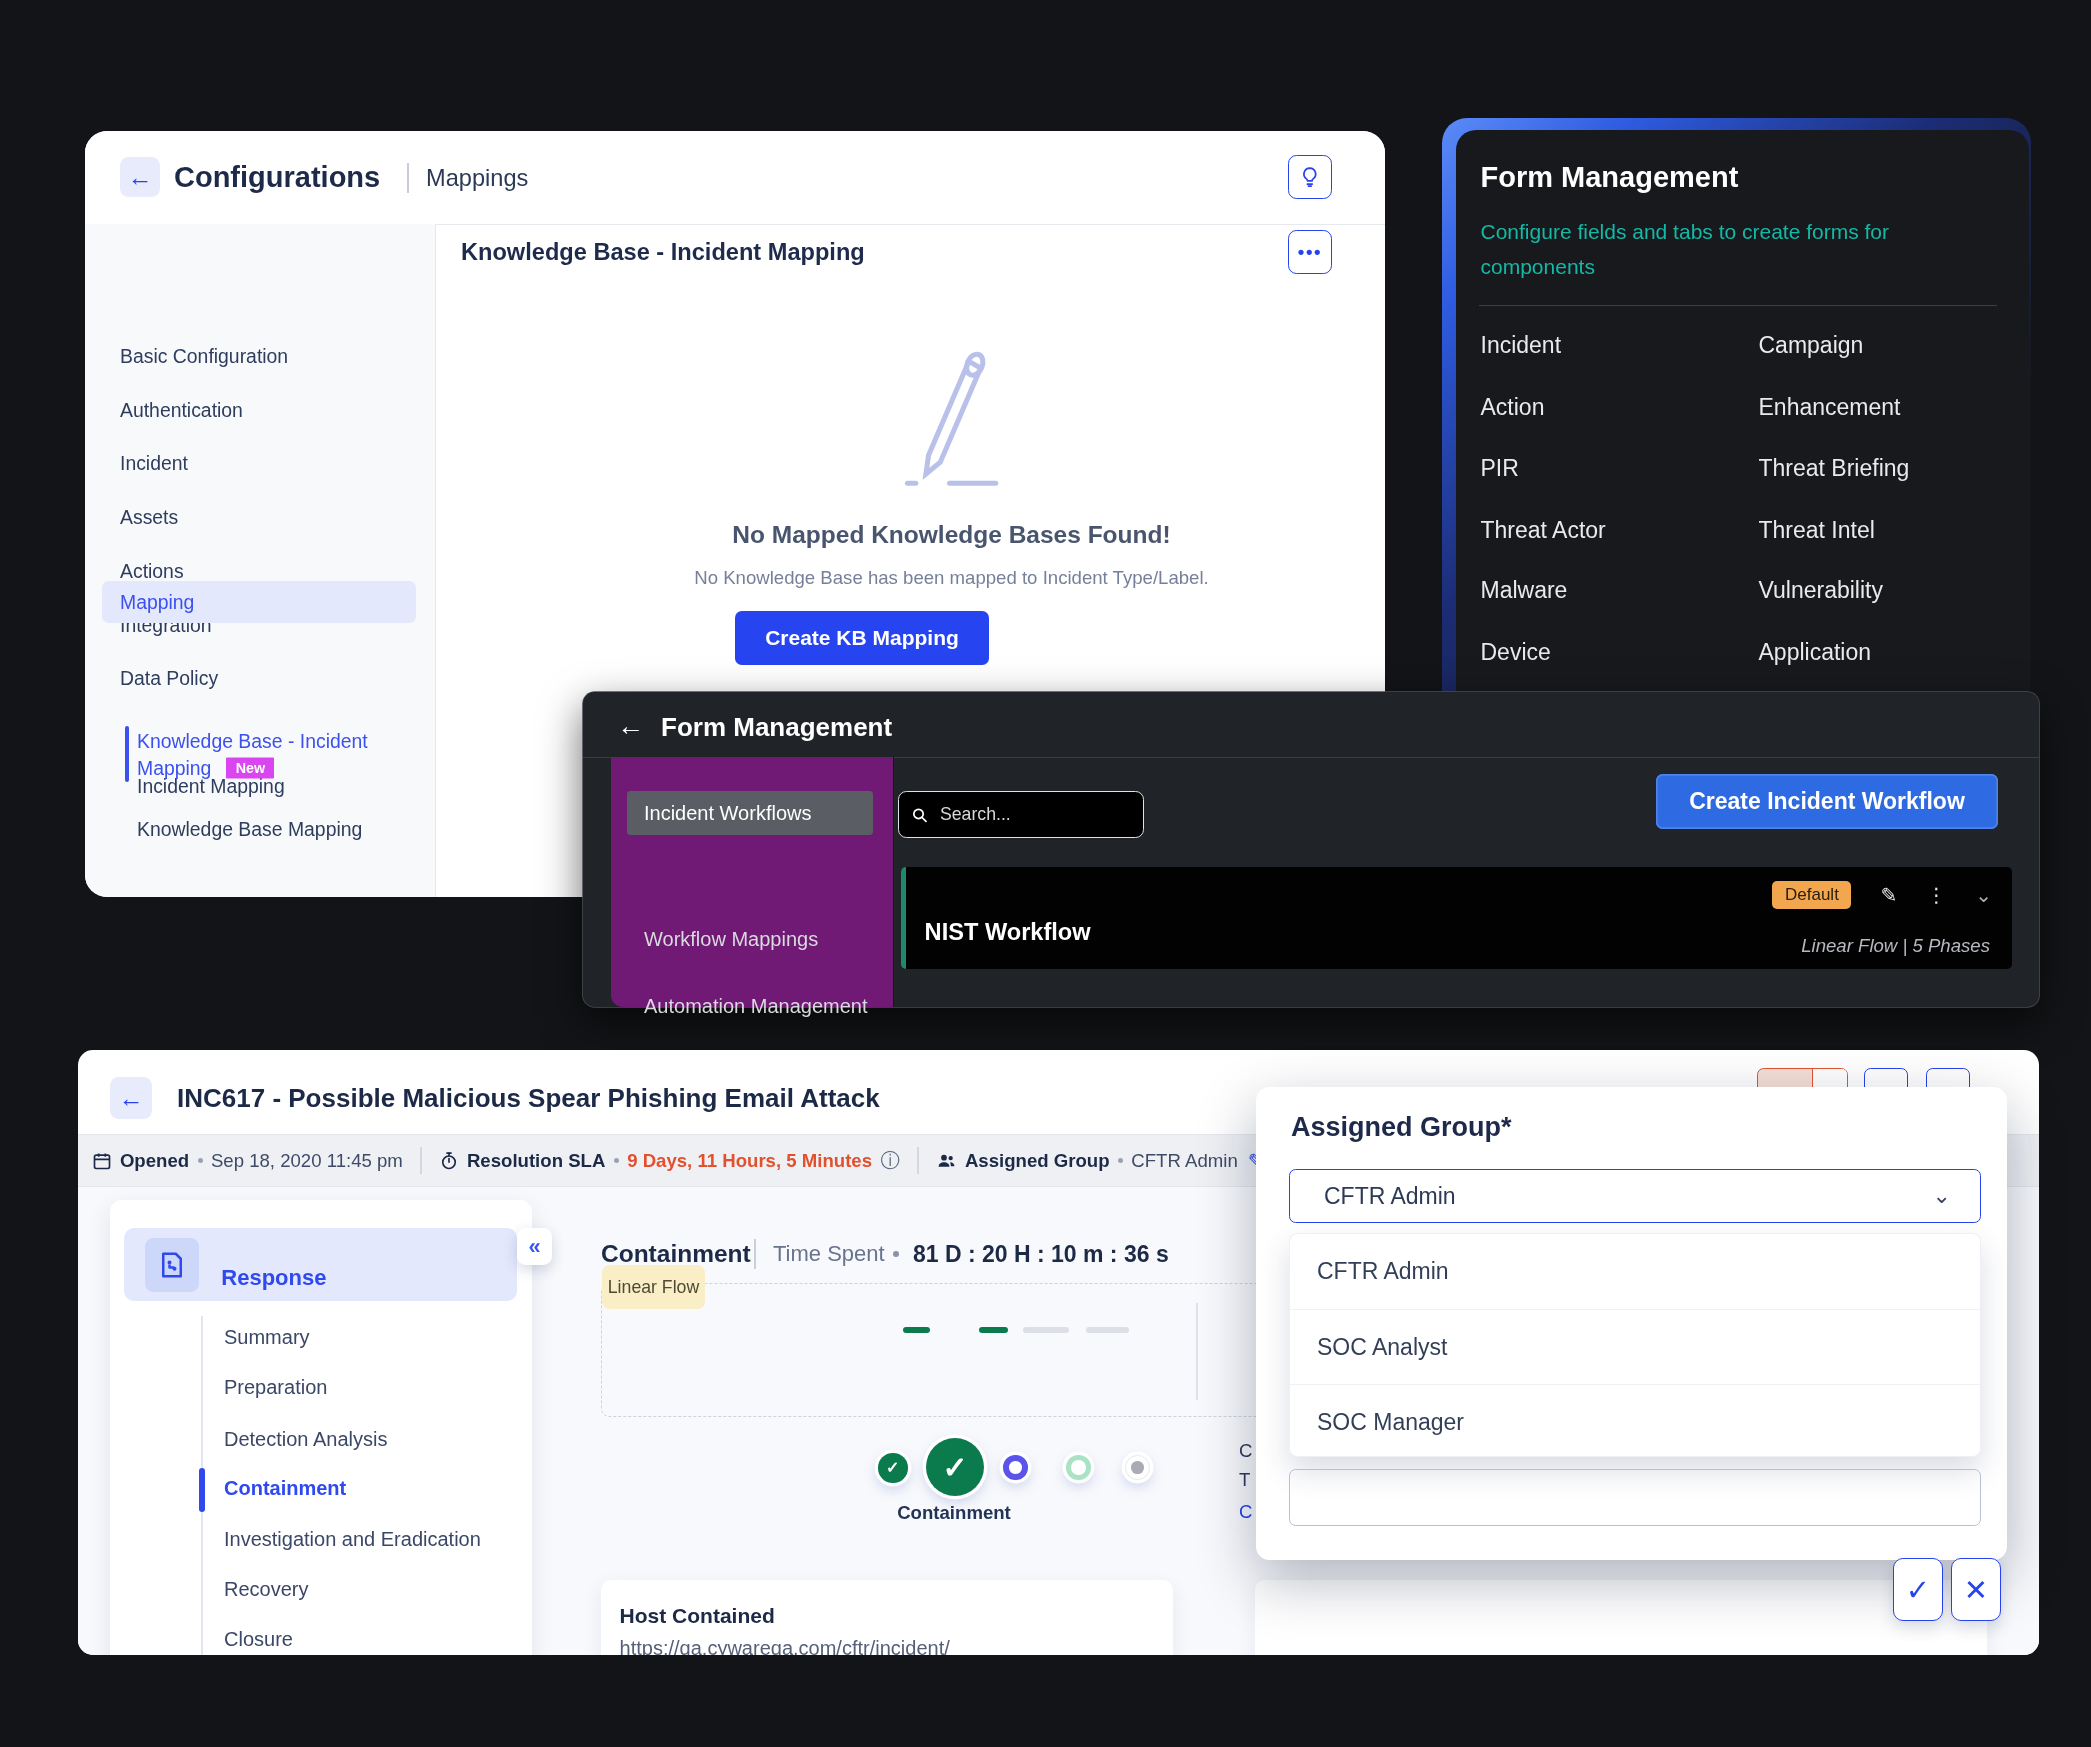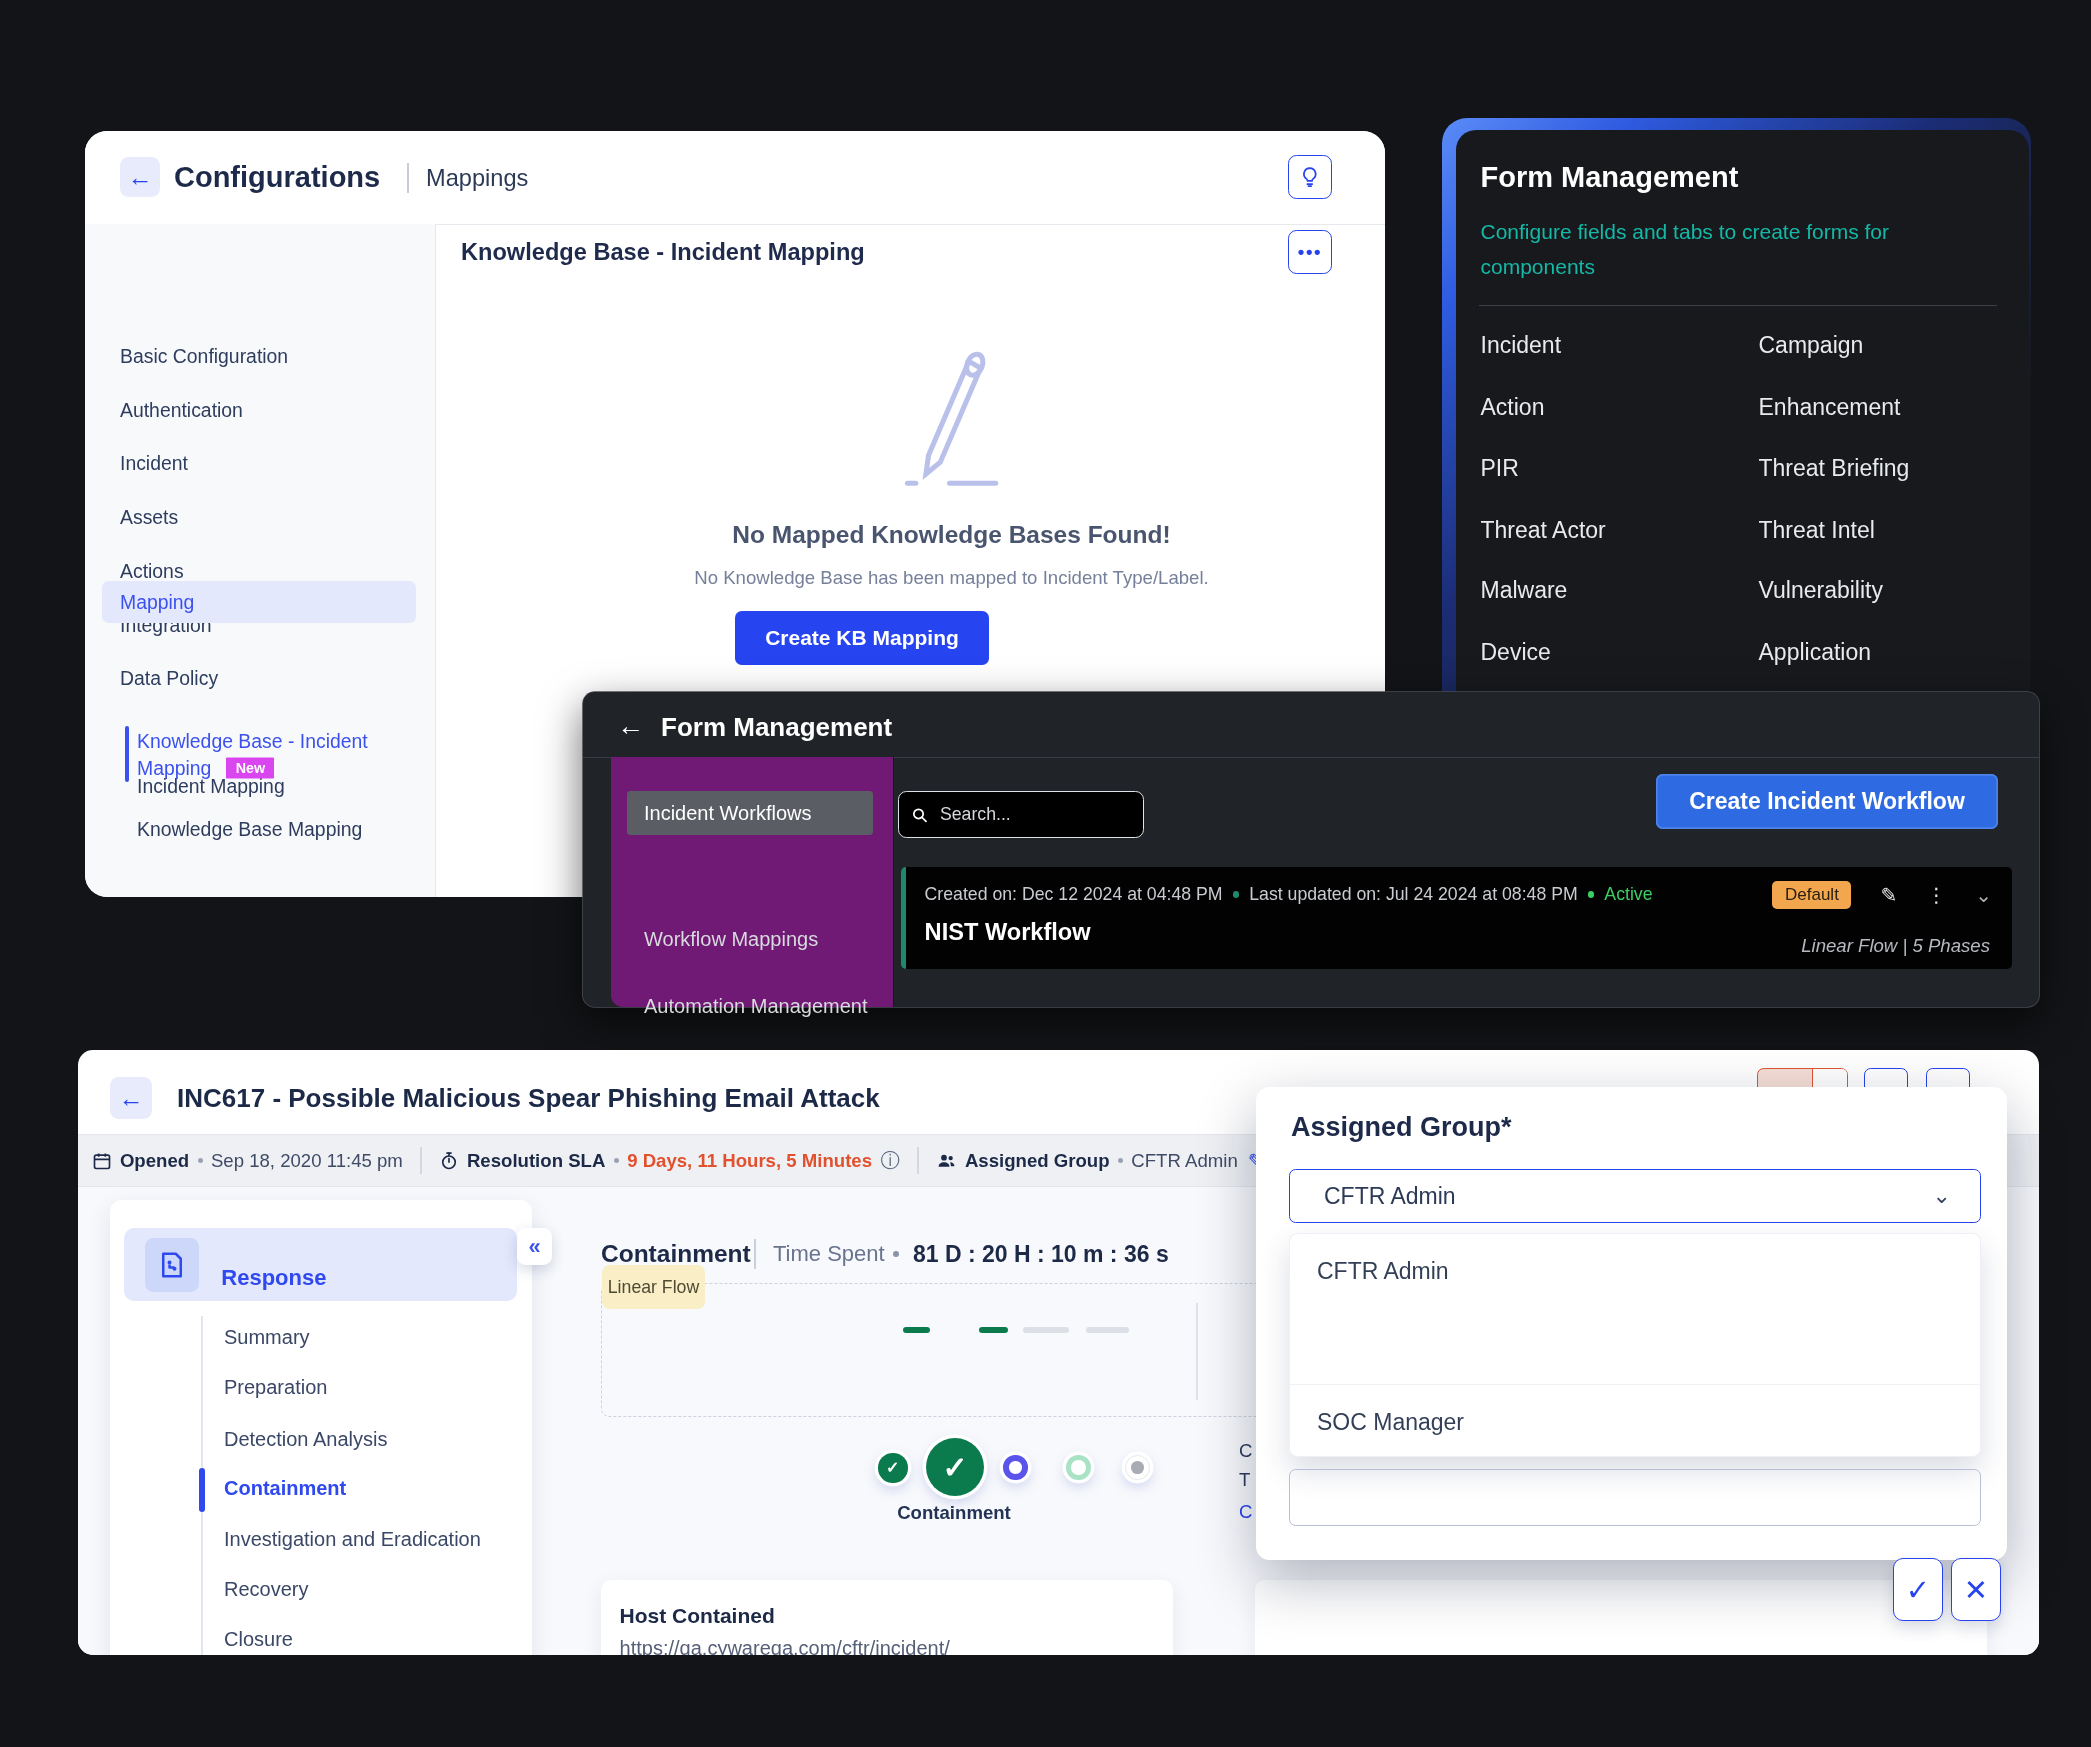--- a/index.html
+++ b/index.html
@@ -223,27 +223,20 @@
     </div>
     <div class="abs p3-search">
       <svg width="20" height="20" viewBox="0 0 24 24" fill="none" stroke="#ffffff" stroke-width="2.4" stroke-linecap="round">
         <circle cx="10.5" cy="10.5" r="6.5"></circle>
           <line x1="15.5" y1="15.5" x2="21" y2="21"></line>
       </svg>
       <input placeholder="Search..." style="">
     </div>
     <div class="abs p3-create">Create Incident Workflow</div>
     <div class="abs p3-card">
-      <div class="p3-row1">
-        <span>Created on: Dec 12 2024 at 04:48 PM</span>
-        <span class="mini-dot" style="background:#1e8a6d"></span>
-        <span>Last updated on: Jul 24 2024 at 08:48 PM</span>
-        <span class="mini-dot" style="background:#3bcf63"></span>
-        <span style="color:#3bcf63">Active</span>
-      </div>
       <div class="p3-icons">
         <span class="badge-default">Default</span>
         <span class="ic">✎</span>
         <span class="ic">⋮</span>
         <span class="ic" style="color:#aeb2b8">⌄</span>
       </div>
       <div class="p3-name">NIST Workflow</div>
       <div class="p3-meta">Linear Flow | 5 Phases</div>
     </div>
   </div>
@@ -369,20 +362,21 @@
   </div>
 
   <div class="abs modal">
     <div class="abs vcenter modal-title bold">Assigned Group*</div>
     <div class="abs modal-select">
       <span class="modal-select-val">CFTR Admin</span>
       <span class="chev">⌄</span>
     </div>
     <div class="abs modal-drop">
       <div class="opt" style="top:0">CFTR Admin</div>
+      <div class="opt" style="top:75px">SOC Analyst</div>
       <div class="opt" style="top:150px">SOC Manager</div>
     </div>
     <div class="abs modal-empty"></div>
   </div>
 
   <div class="abs confirm-btn" style="left:1893px;top:1558px">
     <span>✓</span>
   </div>
   <div class="abs confirm-btn" style="left:1951px;top:1558px">
     <span>✕</span>

